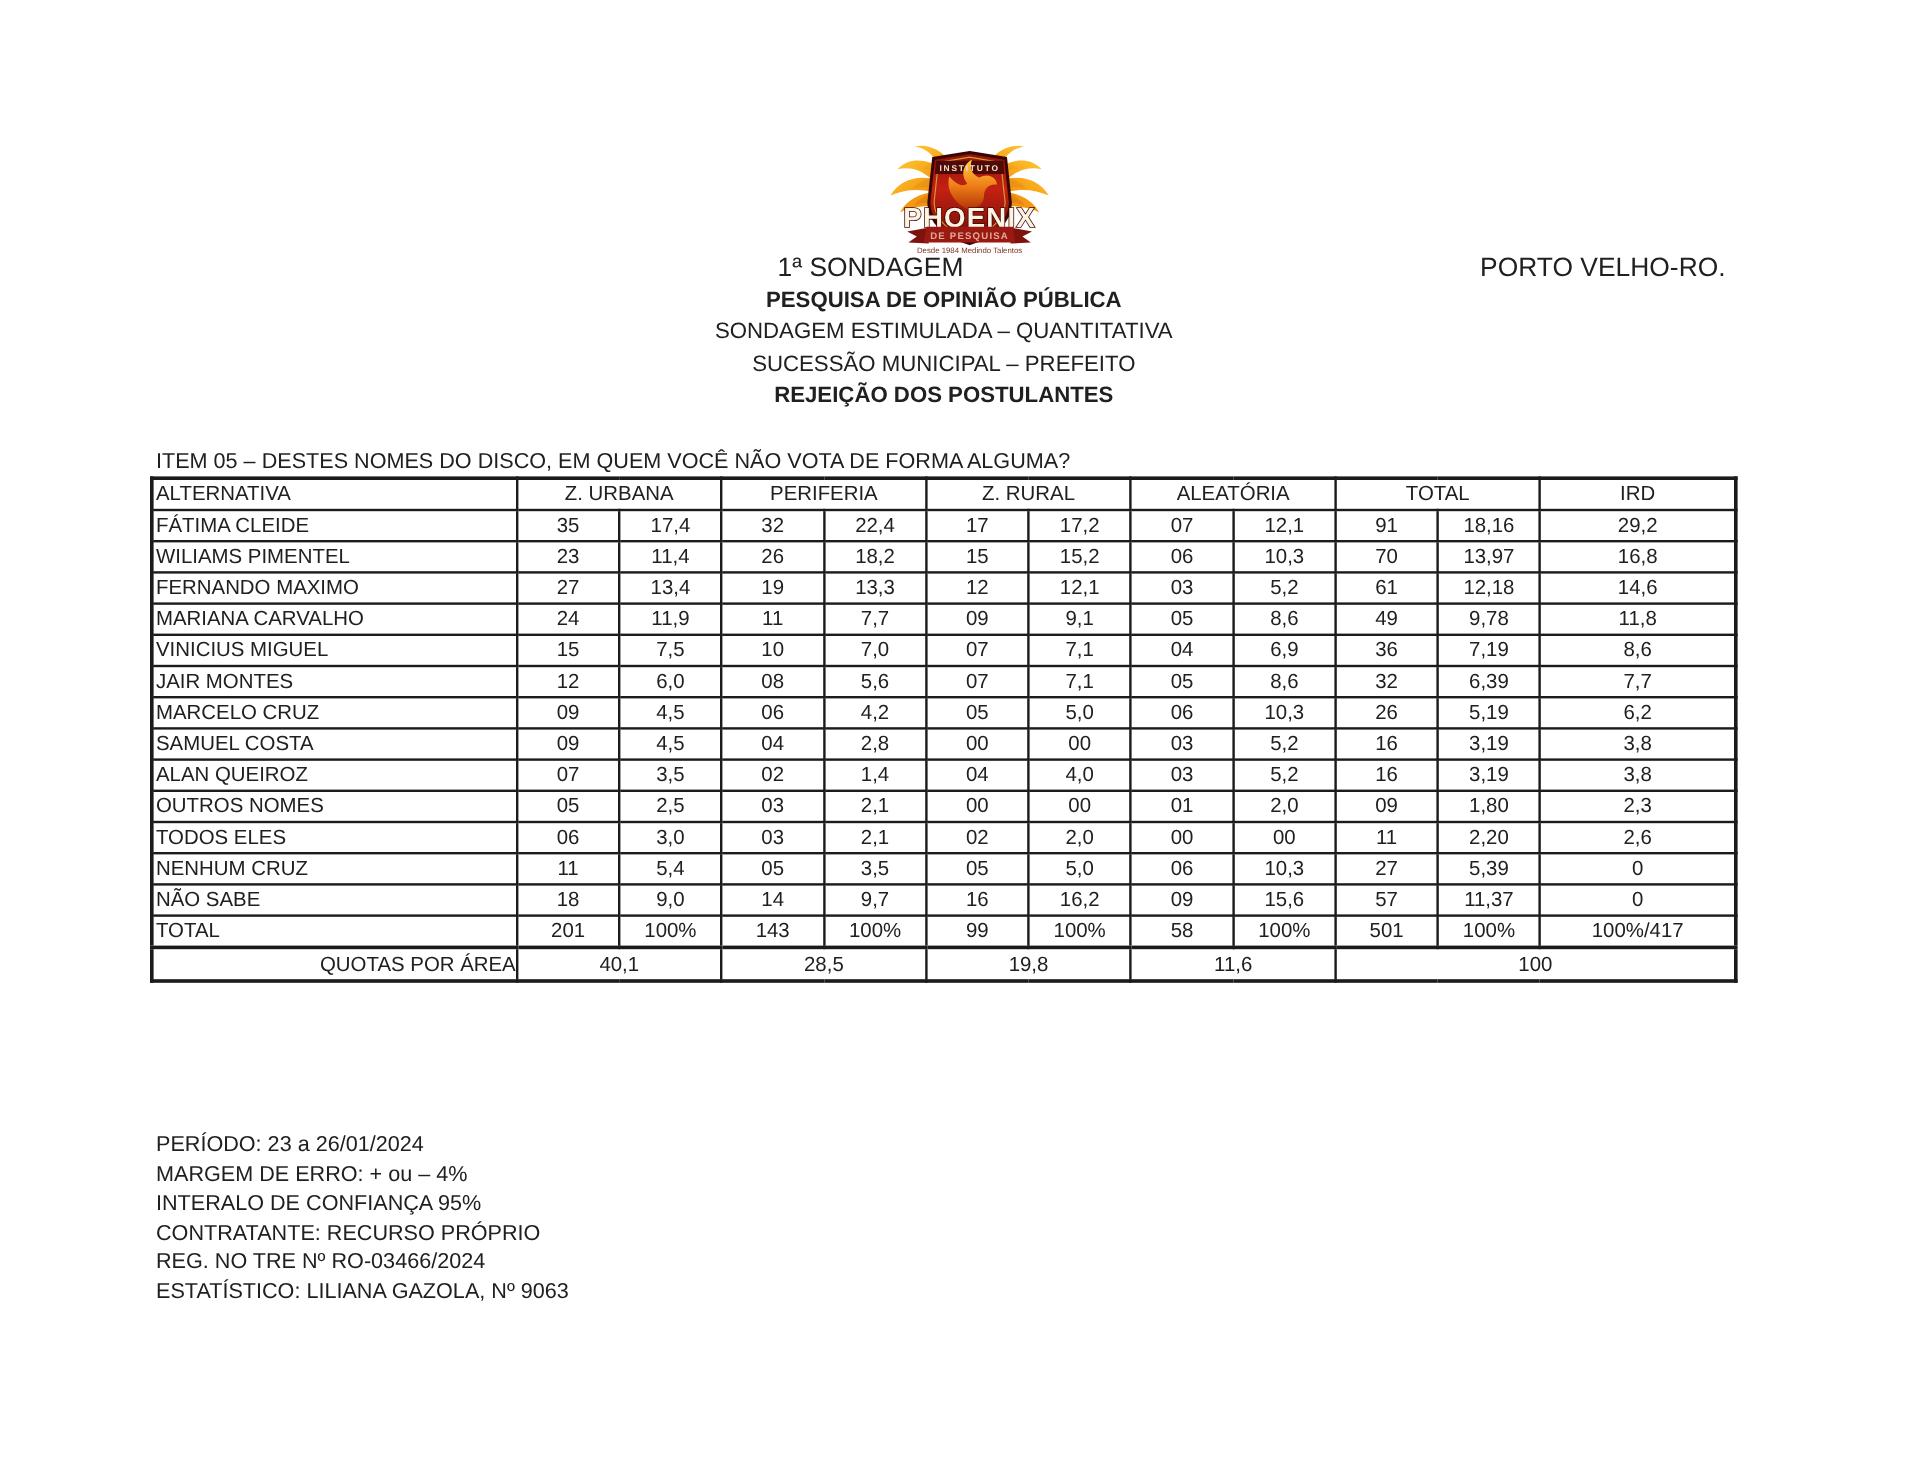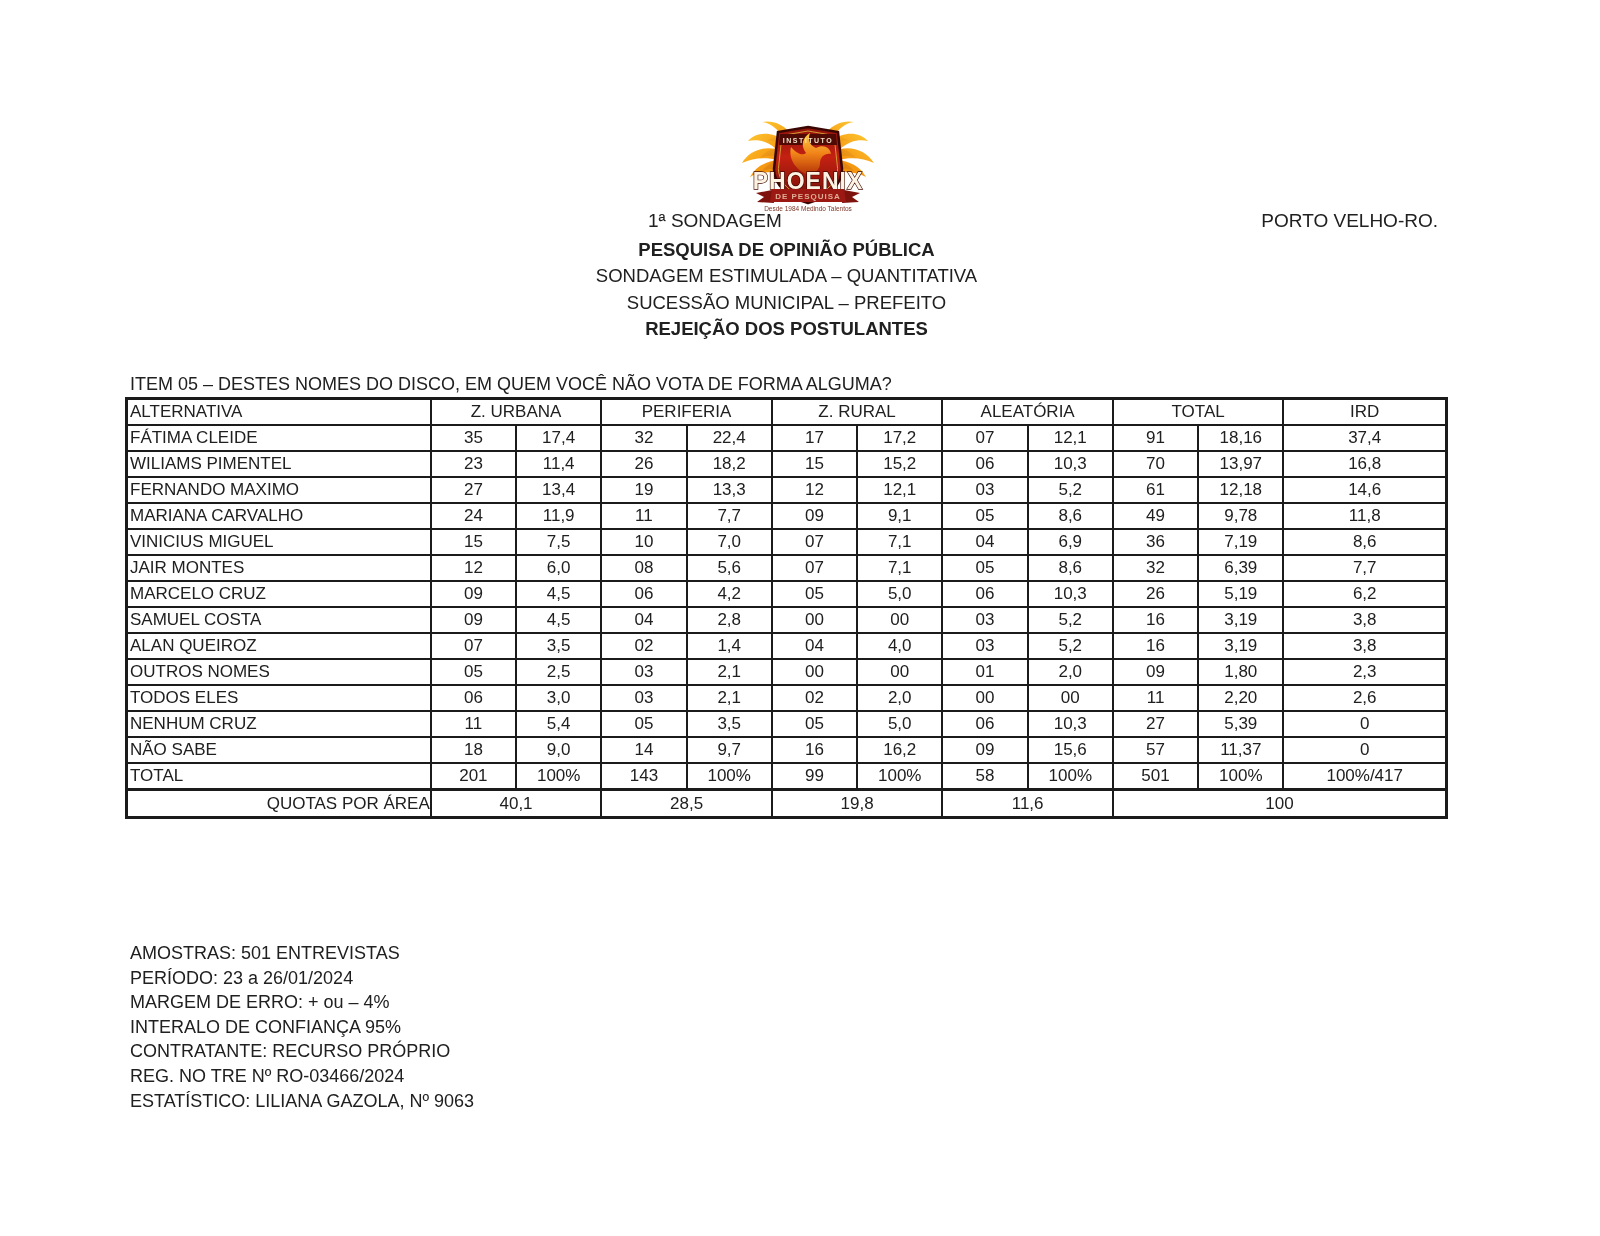--- a/index.html
+++ b/index.html
@@ -1,21 +1,21 @@
 <!DOCTYPE html>
 <html><head>
 <meta charset="utf-8">
 <style>
   * { margin:0; padding:0; box-sizing:border-box; }
   html,body { width:1600px; height:1236px; background:#ffffff; font-family:"Liberation Sans", sans-serif; color:#202020; }
   body { position:relative; overflow:hidden; }
 
   .logo-wrap { position:absolute; left:722px; top:109px; width:172px; height:106px; }
 
-  .hdr-line1 { position:absolute; left:125px; top:210px; width:1323px; height:26px; font-size:19px; }
+  .hdr-line1 { position:absolute; left:125px; top:210px; width:1323px; height:26px; font-size:22px; }
   .hdr-line1 .sondagem { position:absolute; left:523px; top:0; }
   .hdr-line1 .city { position:absolute; right:10px; top:0; }
 
   .hdr-center { position:absolute; left:125px; top:237px; width:1323px; text-align:center; font-size:18.5px; line-height:26.4px; }
   .hdr-center .bold { font-weight:bold; }
 
   .question { position:absolute; left:130px; top:374px; font-size:18px; }
 
   table.poll { position:absolute; left:125px; top:397px; width:1323px; border-collapse:collapse; table-layout:fixed; font-size:17px; border:3px solid #1b1b1b; }
   table.poll th, table.poll td { border:2px solid #1b1b1b; height:26px; padding:0; text-align:center; font-weight:normal; line-height:24px; overflow:hidden; white-space:nowrap; }
@@ -132,21 +132,21 @@
         <td>35</td>
         <td>17,4</td>
         <td>32</td>
         <td>22,4</td>
         <td>17</td>
         <td>17,2</td>
         <td>07</td>
         <td>12,1</td>
         <td>91</td>
         <td>18,16</td>
-        <td>37,4</td>
+        <td>29,2</td>
       </tr>
       <tr>
         <td class="left">WILIAMS PIMENTEL</td>
         <td>23</td>
         <td>11,4</td>
         <td>26</td>
         <td>18,2</td>
         <td>15</td>
         <td>15,2</td>
         <td>06</td>
@@ -328,20 +328,19 @@
         <td colspan="2">40,1</td>
         <td colspan="2">28,5</td>
         <td colspan="2">19,8</td>
         <td colspan="2">11,6</td>
         <td colspan="3">100</td>
       </tr>
     </tbody>
 </table>
 
 <div class="footer">
-    <div>AMOSTRAS: 501 ENTREVISTAS</div>
     <div>PERÍODO: 23 a 26/01/2024</div>
     <div>MARGEM DE ERRO: + ou – 4%</div>
     <div>INTERALO DE CONFIANÇA 95%</div>
     <div>CONTRATANTE: RECURSO PRÓPRIO</div>
     <div>REG. NO TRE Nº RO-03466/2024</div>
     <div>ESTATÍSTICO: LILIANA GAZOLA, Nº 9063</div>
   </div>
 
 </body></html>

